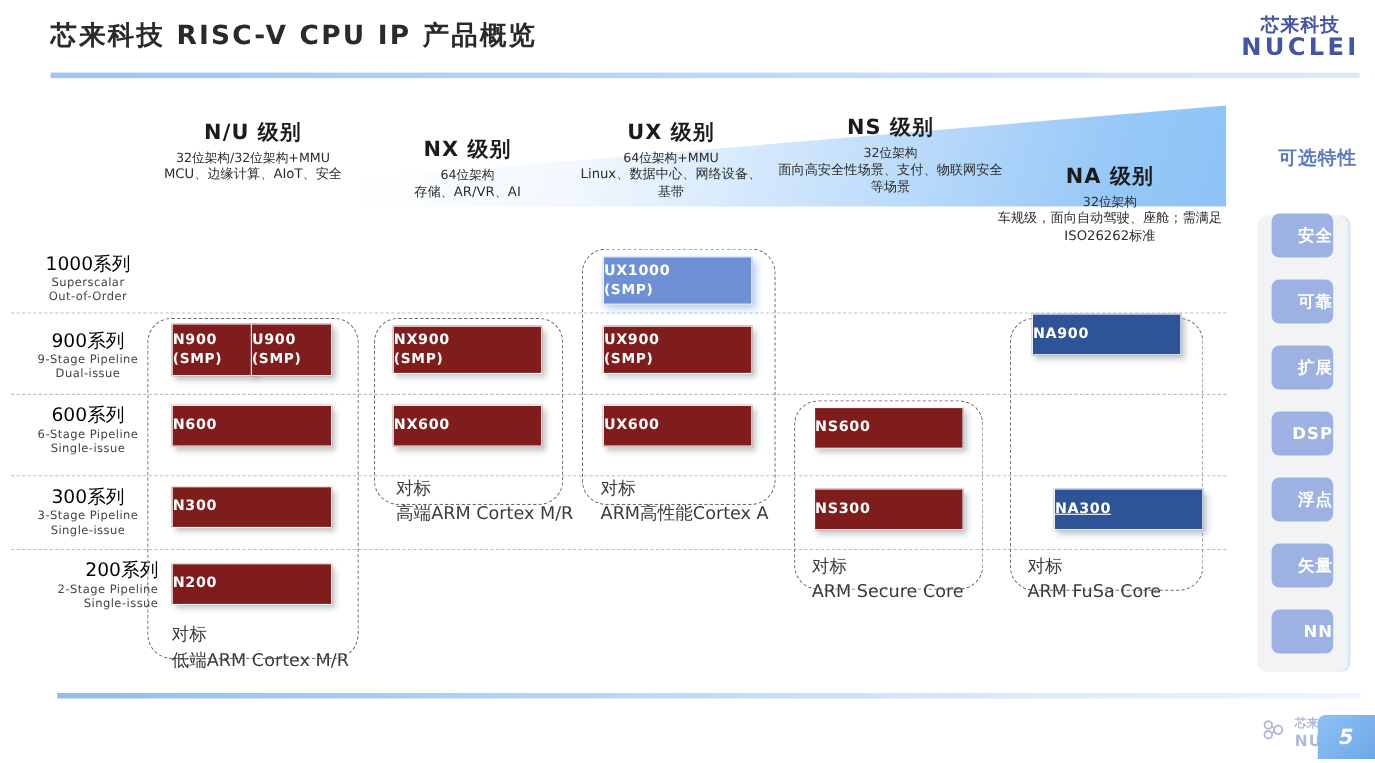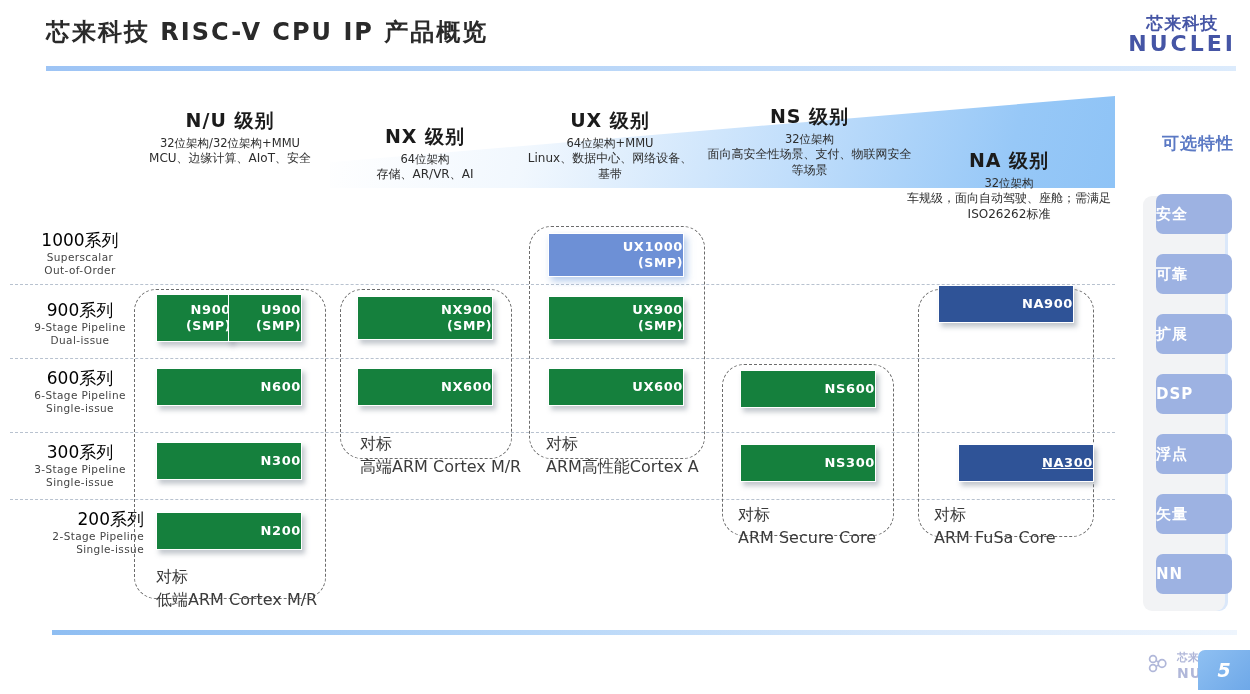--- a/index.html
+++ b/index.html
@@ -44,23 +44,23 @@
   #opt-label{
     position:absolute;left:1152px;top:132px;width:92px;text-align:center;
     font-size:17px;font-weight:700;color:#5b79c4;letter-spacing:1px;
   }
   #opt-panel{
     position:absolute;left:1143px;top:196px;width:82px;height:415px;
     background:#f2f3f5;border-radius:9px;
     box-shadow:3px 0 0 0 #dbe8fa;
   }
   .opt-item{
-    position:absolute;left:1156px;width:76px;height:40px;border-radius:7px;
+    position:absolute;left:1156px;width:56px;height:40px;border-radius:7px;
     background:#9db2e2;color:#ffffff;font-size:15px;font-weight:700;
-    display:flex;align-items:center;justify-content:flex-start;letter-spacing:1px;
+    display:flex;align-items:center;justify-content:flex-end;letter-spacing:1px;
   }
 
   
   .row-label{position:absolute;left:16px;width:128px;text-align:center;line-height:1.25;}
   .row-label .rl-t{font-size:17px;font-weight:400;color:#000000;}
   .row-label .rl-s{font-size:10.5px;color:#444;letter-spacing:.4px;}
 
   
   .row-sep{
     position:absolute;left:10px;width:1105px;height:0;
@@ -69,27 +69,27 @@
 
   
   .group{
     position:absolute;border:1.5px dashed #6b6b6b;border-radius:22px;
     box-sizing:border-box;background:transparent;
   }
 
   
   .chip{
     position:absolute;box-sizing:border-box;
-    display:flex;flex-direction:column;align-items:flex-end;justify-content:center;
+    display:flex;flex-direction:column;align-items:flex-start;justify-content:center;
     color:#ffffff;font-weight:700;letter-spacing:.6px;line-height:1.22;
     border:1.5px solid #ffffff;
     box-shadow:3px 4px 5px rgba(120,130,145,.45);
     font-size:13px;text-align:center;
   }
-  .chip.gray{background:#15803d;}
+  .chip.gray{background:#7f1d1d;}
   .chip.blue{background:#6d90d6;box-shadow:3px 4px 7px rgba(140,175,225,.65);}
   .chip.navy{background:#2f5397;}
   .chip .sm{font-size:12.5px;}
 
   
   .bench{position:absolute;font-size:16px;color:#3b3b3b;line-height:1.45;white-space:nowrap;}
 
   
   #footer-rule{
     position:absolute;left:52px;top:630px;width:1185px;height:5px;

